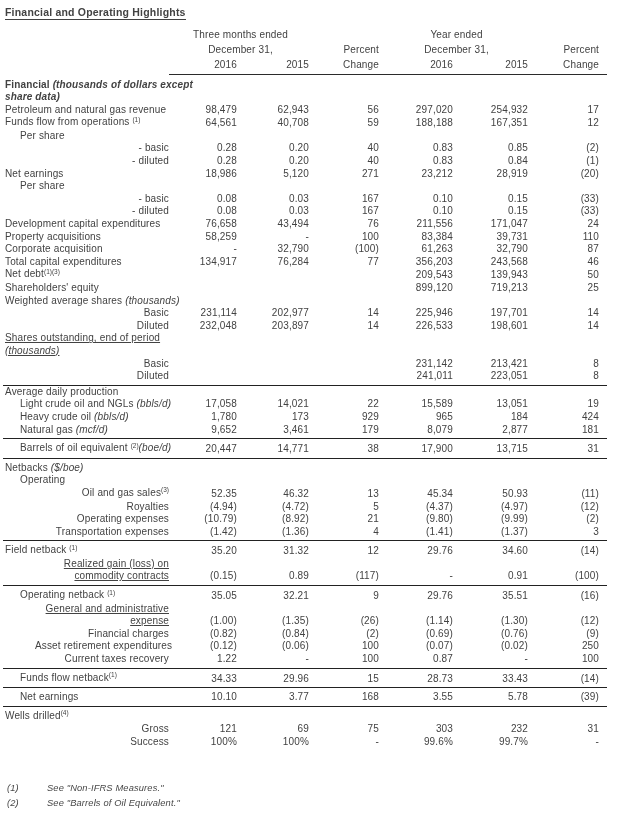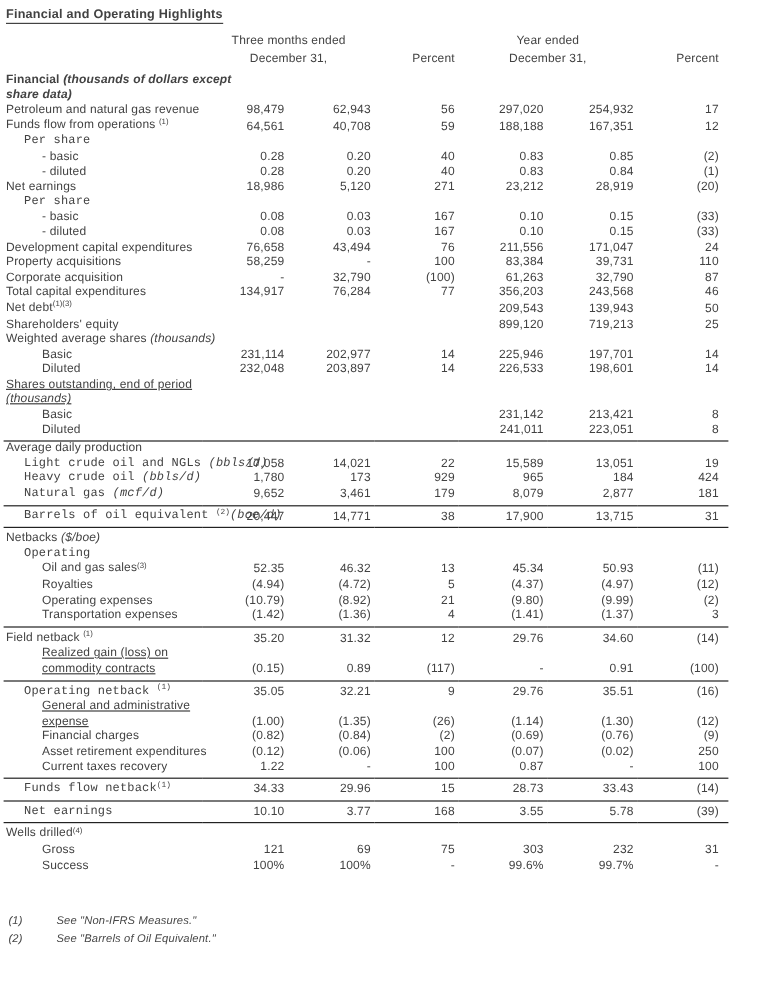--- a/index.html
+++ b/index.html
@@ -16,22 +16,22 @@
   table { border-collapse:collapse; table-layout:fixed; width:604px; margin-top:7px; }
   th, td { padding:0; font-weight:normal; }
   thead th { line-height:15px; vertical-align:bottom; font-size:10px;margin-top:40px; }
   .center { text-align:center; }
   .num { text-align:right; padding-right:3px; }
   .last { padding-right:8px; }
   thead tr.h3 th.u { border-bottom:1.2px solid #2b2b2b; padding-bottom:2px; }
   tbody td { line-height:12.6px; vertical-align:bottom; }
   tbody td.label { padding-left:2px; white-space:nowrap; overflow:visible; }
   tbody tr.wrap td.label { white-space:normal;text-decoration:underline; }
-  tbody td.label.ind1 { padding-left:17px;font-family:Liberation Mono, monospace; }
-  tbody td.label.ind2 { padding-left:32px; }
+  tbody td.label.ind1 { padding-left:17px; }
+  tbody td.label.ind2 { padding-left:32px;text-align:right; }
   tbody tr.rule td { border-bottom:1.5px solid #222222; padding-bottom:2px; }
   tbody tr.pt td { padding-top:3px; }
   tbody tr.first td { padding-top:4px;margin-left:15px; }
   tbody td.bold { font-weight:bold; }
   tbody sup { font-size:6.5px; vertical-align:baseline; position:relative; top:-3.5px; letter-spacing:0; }
   i { font-style:italic; }
   .footnotes { margin-top:32px; font-style:italic; font-size:9.3px; color:#474747; }
   .fn { display:flex; line-height:15.3px; }
   .fn-num { width:40px; flex:0 0 40px; padding-left:4px; }
   .fn-text { flex:1; }
@@ -61,20 +61,29 @@
       <th colspan="2" class="center">Year ended</th>
       <th></th>
     </tr>
     <tr class="h2">
       <th></th>
       <th colspan="2" class="center">December 31,</th>
       <th class="num">Percent</th>
       <th colspan="2" class="center">December 31,</th>
       <th class="num last">Percent</th>
     </tr>
+    <tr class="h3">
+      <th></th>
+      <th class="num u">2016</th>
+      <th class="num u">2015</th>
+      <th class="num u">Change</th>
+      <th class="num u">2016</th>
+      <th class="num u">2015</th>
+      <th class="num last u">Change</th>
+    </tr>
   </thead>
   <tbody>
       <tr class="first">
         <td class="label ind0 bold"><span>Financial </span><i>(thousands of dollars except</i><br><i>share data)</i></td>
         <td class="num"></td>
         <td class="num"></td>
         <td class="num"></td>
         <td class="num"></td>
         <td class="num"></td>
         <td class="num last"></td>

